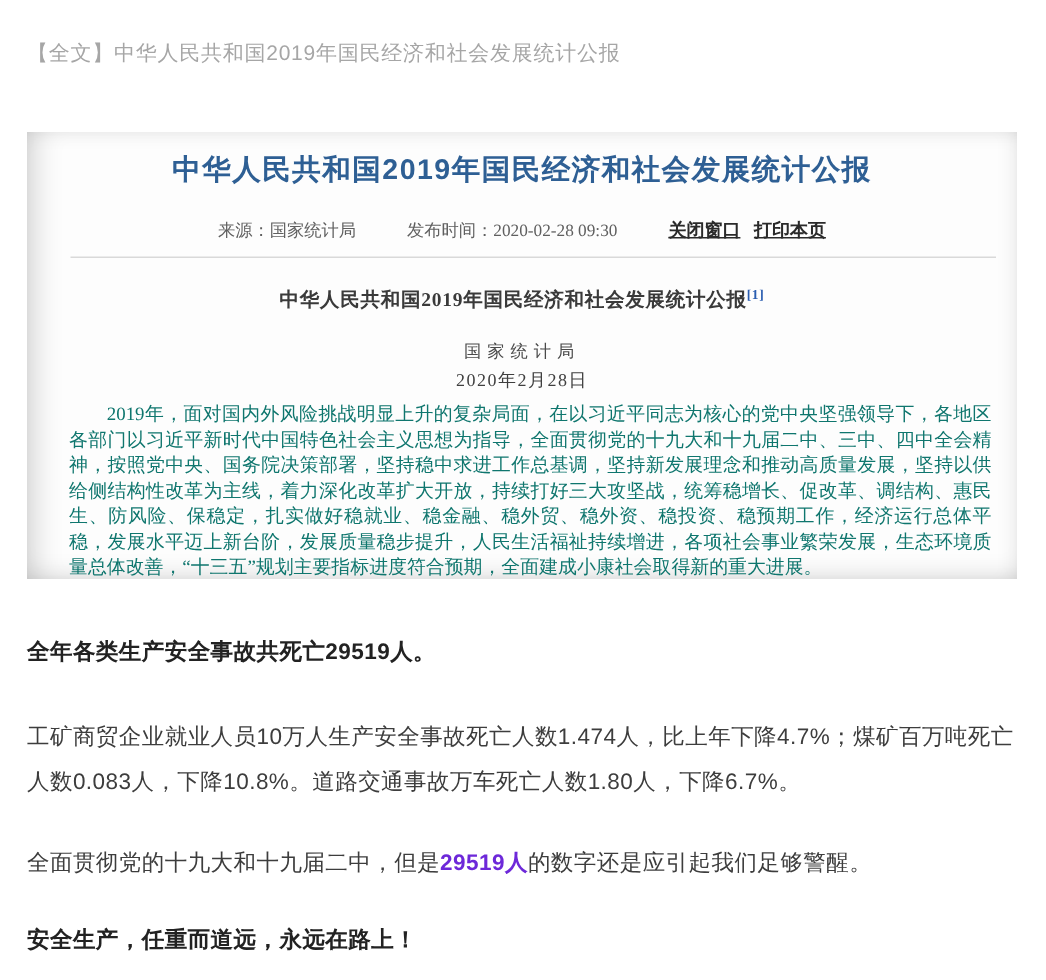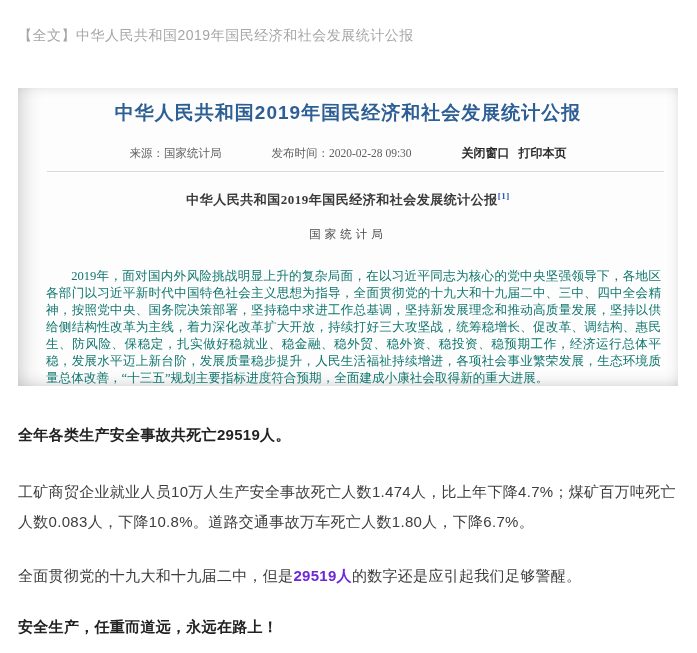--- a/index.html
+++ b/index.html
@@ -49,32 +49,33 @@
     letter-spacing: 1px;
   }
   .doc-meta {
     position: absolute;
     top: 57px;
     left: 0;
     width: 100%;
     display: flex;
     justify-content: center;
     align-items: center;
-    gap: 50px;
+    gap: 34px;
     font-family: "Liberation Serif", "DejaVu Serif", serif;
     font-size: 11.5px;
     color: #5f5f5f;
   }
   .doc-meta .meta-links {
     font-family: "Liberation Sans", "DejaVu Sans", sans-serif;
     font-weight: bold;
     color: #2a2a2a;
     display: flex;
     gap: 9px;
     font-size: 12px;
+    text-decoration: underline;
   }
   .meta-links a { color: #2a2a2a; text-decoration: none; cursor: pointer; }
   .doc-divider {
     position: absolute;
     top: 83px;
     left: 29px;
     right: 14px;
     border-top: 1px solid #d9d9d9;
   }
   .doc-inner-title {
@@ -164,20 +165,21 @@
         <a>打印本页</a>
       </span>
     </div>
 
     <div class="doc-divider"></div>
 
     <div class="doc-inner-title"><span>中华人民共和国2019年国民经济和社会发展统计公报</span><sup>[1]</sup></div>
 
     <div class="doc-agency">国家统计局</div>
 
+    <div class="doc-date">2020年2月28日</div>
 
     <p class="doc-paragraph">2019年，面对国内外风险挑战明显上升的复杂局面，在以习近平同志为核心的党中央坚强领导下，各地区各部门以习近平新时代中国特色社会主义思想为指导，全面贯彻党的十九大和十九届二中、三中、四中全会精神，按照党中央、国务院决策部署，坚持稳中求进工作总基调，坚持新发展理念和推动高质量发展，坚持以供给侧结构性改革为主线，着力深化改革扩大开放，持续打好三大攻坚战，统筹稳增长、促改革、调结构、惠民生、防风险、保稳定，扎实做好稳就业、稳金融、稳外贸、稳外资、稳投资、稳预期工作，经济运行总体平稳，发展水平迈上新台阶，发展质量稳步提升，人民生活福祉持续增进，各项社会事业繁荣发展，生态环境质量总体改善，“十三五”规划主要指标进度符合预期，全面建成小康社会取得新的重大进展。</p>
   </div>
 
   <div class="article">
     <p class="a1">全年各类生产安全事故共死亡29519人。</p>
 
     <p class="a2">工矿商贸企业就业人员10万人生产安全事故死亡人数1.474人，比上年下降4.7%；煤矿百万吨死亡人数0.083人，下降10.8%。道路交通事故万车死亡人数1.80人，下降6.7%。</p>
 
     <p class="a3"><span>全面贯彻党的十九大和十九届二中，但是</span><b>29519人</b><span>的数字还是应引起我们足够警醒。</span></p>

